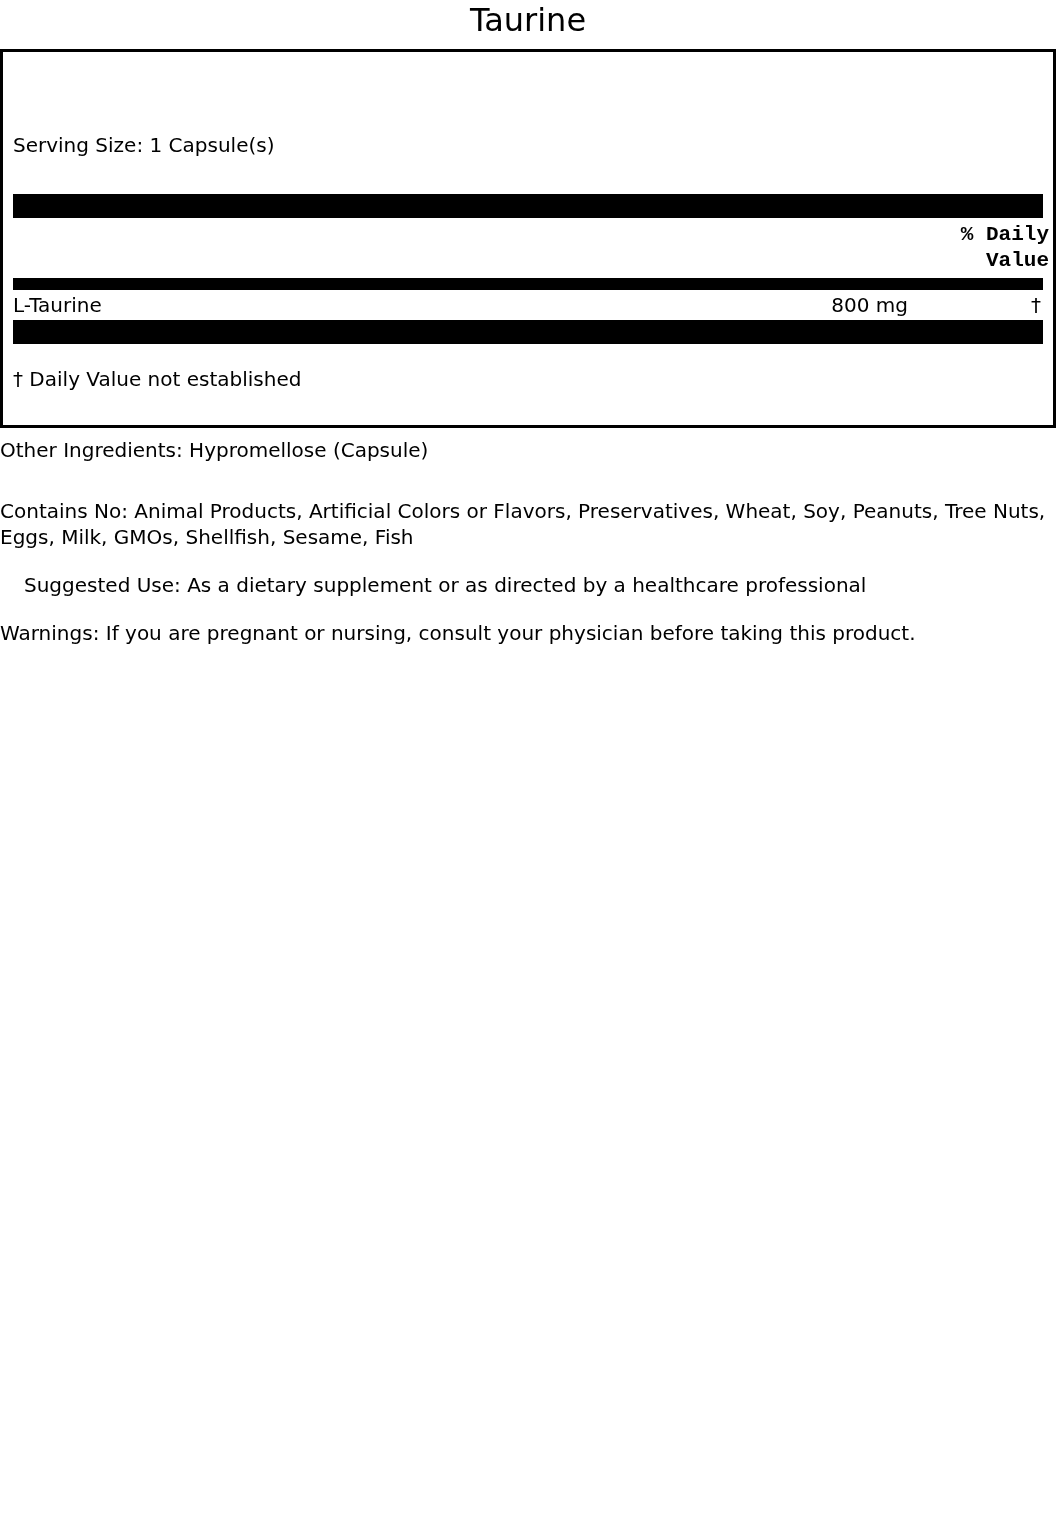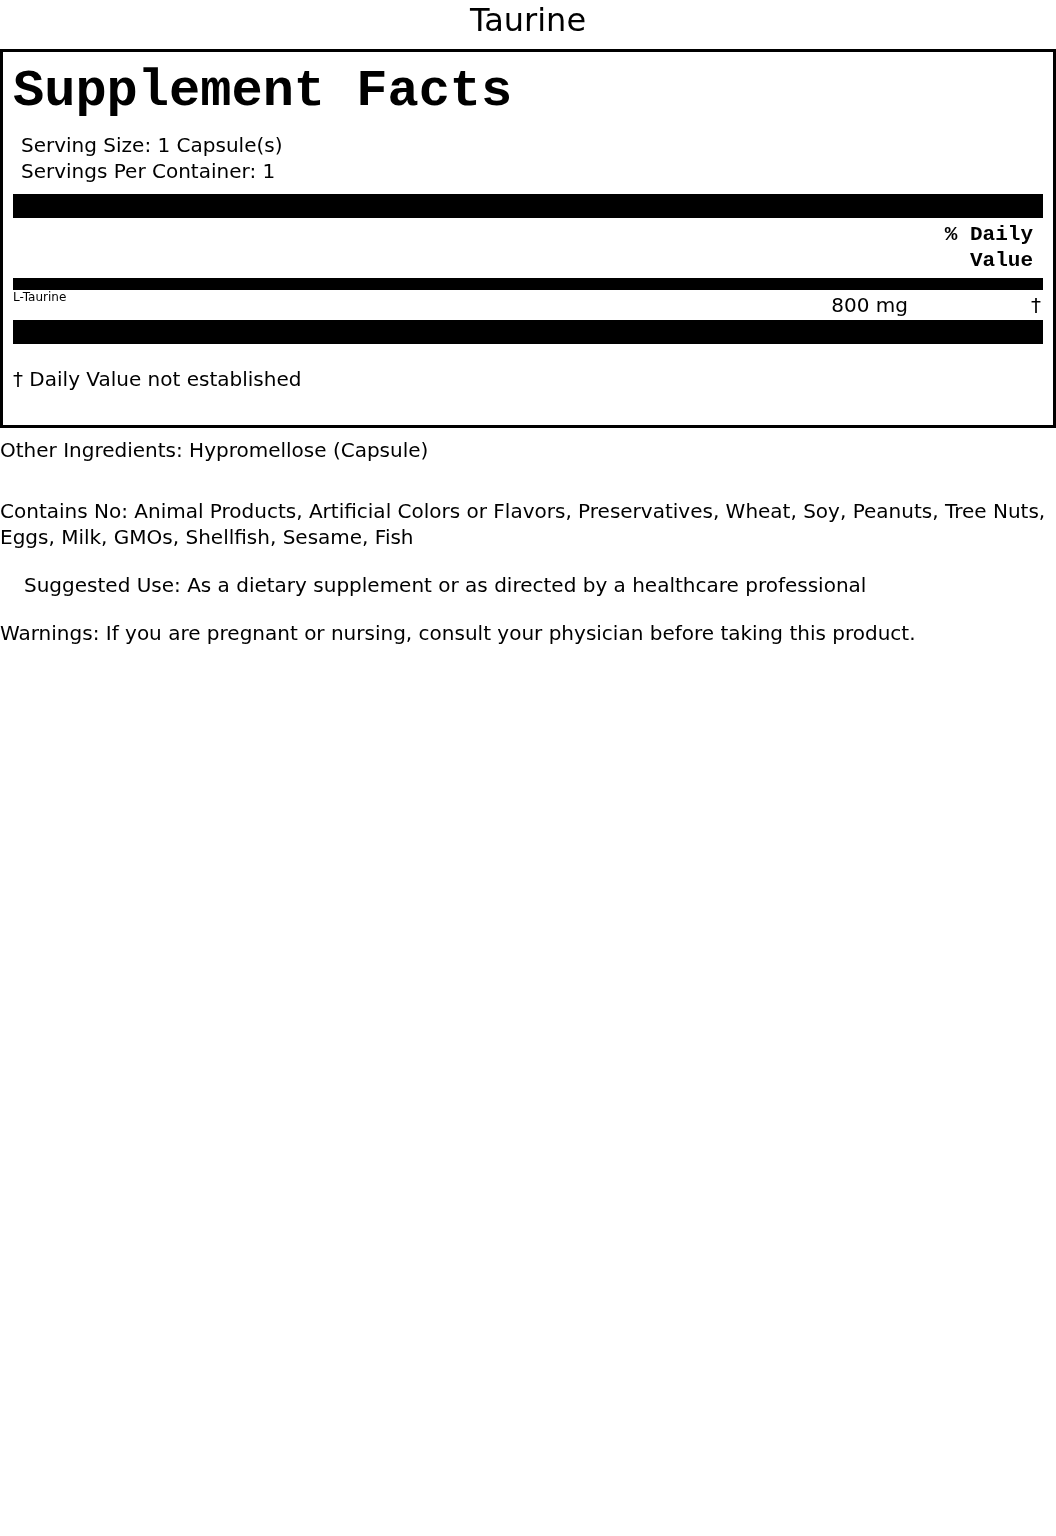--- a/index.html
+++ b/index.html
@@ -1,48 +1,46 @@
 <!DOCTYPE html>
 <html><head>
   <meta charset="utf-8">
   <style>
     html, body { margin: 0; padding: 0; background: #ffffff; color: #000000; }
     body { width: 1056px; height: 1536px; position: relative; font-family: "DejaVu Sans", sans-serif; overflow: hidden; }
     .title { position: absolute; top: 0; left: 0; width: 1056px; text-align: center; font-size: 32px; line-height: 40px; font-family: "DejaVu Sans", sans-serif; }
     .facts-box { position: absolute; top: 49px; left: 0; width: 1050px; height: 373px; border: 3px solid #000; }
     .facts-title { position: absolute; top: 12px; left: 10px; font-family: "Liberation Mono", "DejaVu Sans Mono", monospace; font-weight: bold; font-size: 52px; line-height: 56px; letter-spacing: 0px; }
-    .serving { position: absolute; left: 10px; font-size: 20px; line-height: 26px; margin-left: 8px; }
+    .serving { position: absolute; left: 10px; font-size: 20px; line-height: 26px; }
     .serving-size { top: 80px; }
     .servings-per { top: 106px; }
     .bar { position: absolute; left: 10px; width: 1030px; background: #000; }
     .bar-thick-1 { top: 142px; height: 24px; }
     .bar-medium { top: 226px; height: 12px; }
     .bar-thick-2 { top: 268px; height: 24px; }
     .col-head { position: absolute; top: 170px; font-family: "Liberation Mono", "DejaVu Sans Mono", monospace; font-weight: bold; font-size: 21px; line-height: 26px; text-align: right; }
     .col-amount { right: 145px; }
-    .col-dv { right: 20px; text-align: right; }
-    .row-name { position: absolute; top: 232px; left: 10px; font-size: 12px; line-height: 26px; }
+    .col-dv { right: 4px; text-align: right; }
+    .row-name { position: absolute; top: 240px; left: 10px; font-size: 20px; line-height: 26px; }
     .row-amount { position: absolute; top: 240px; right: 145px; font-size: 20px; line-height: 26px; text-align: right; }
     .row-dv { position: absolute; top: 240px; right: 12px; font-size: 20px; line-height: 26px; text-align: right; }
     .footnote { position: absolute; top: 314px; left: 10px; font-size: 20px; line-height: 26px; }
     .para { position: absolute; left: 0; width: 1056px; font-size: 20px; line-height: 26px; }
     .p-other { top: 437px; }
     .p-contains { top: 498px; }
     .p-suggested { top: 572px; margin-left: 24px; }
     .p-warnings { top: 620px; }
   </style>
 </head>
 <body>
 
 <div class="title">Taurine</div>
 
 <div class="facts-box">
-  <div class="facts-title">Supplement Facts</div>
   <div class="serving serving-size">Serving Size: 1 Capsule(s)</div>
-  <div class="serving servings-per">Servings Per Container: 1</div>
 
   <div class="bar bar-thick-1"></div>
 
   <div class="col-head col-dv">
     <div>% Daily</div>
     <div>Value</div>
   </div>
 
   <div class="bar bar-medium"></div>
 

